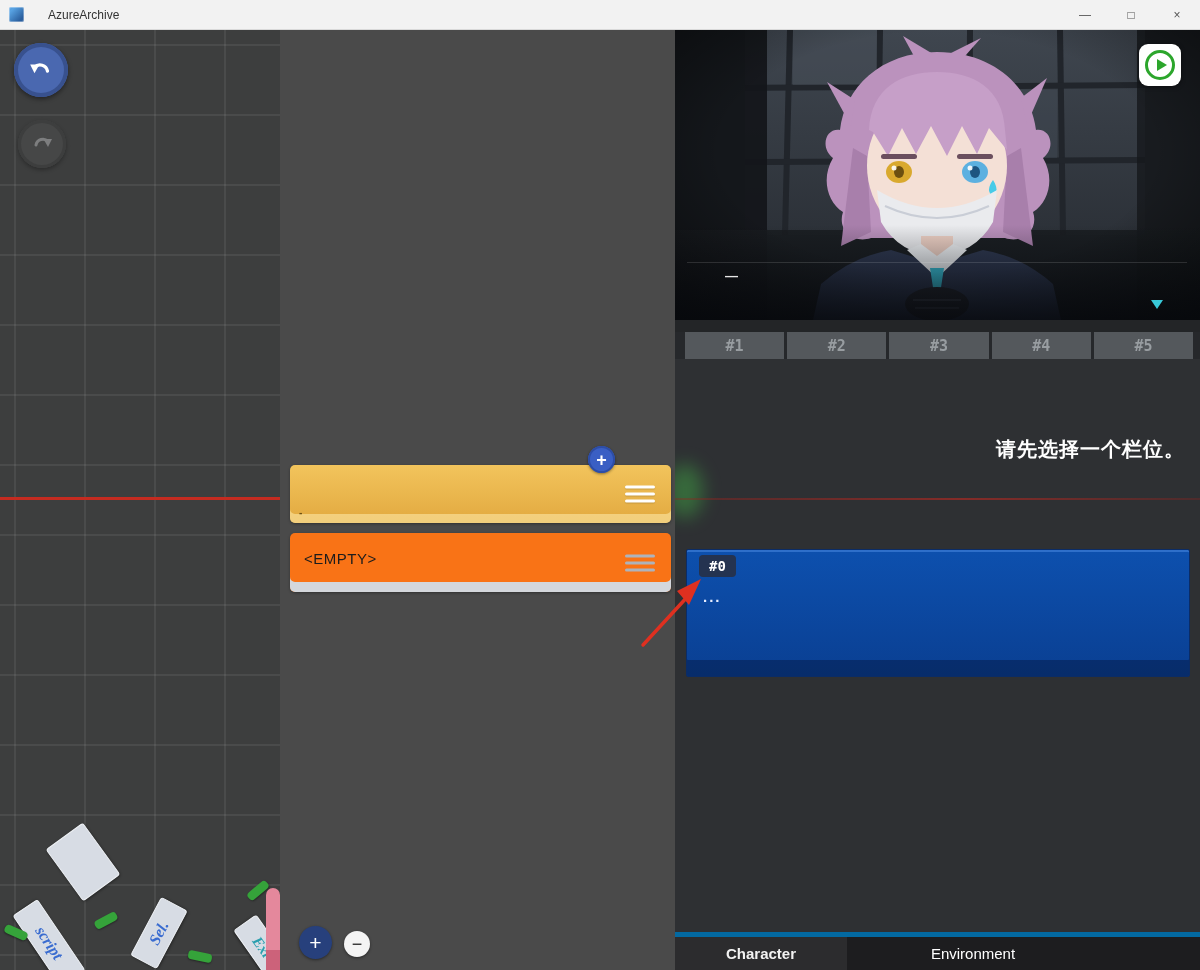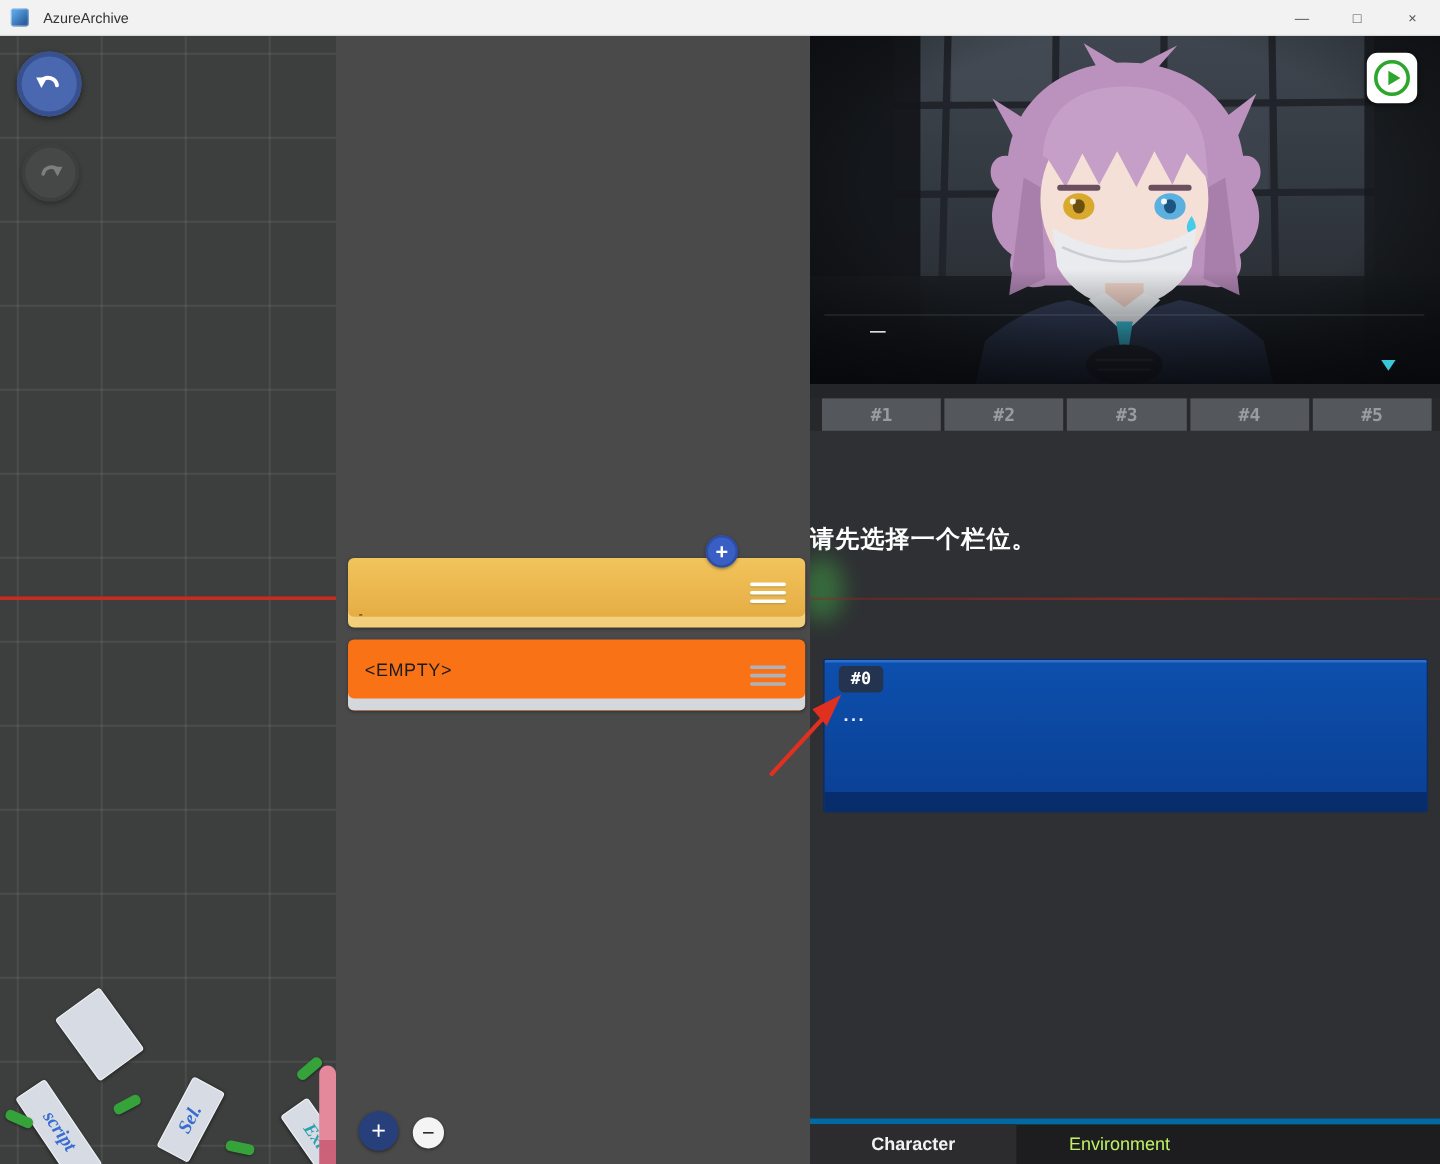--- a/index.html
+++ b/index.html
@@ -4,21 +4,21 @@
 <style>
   * { box-sizing: border-box; margin: 0; padding: 0; }
   html,body { width:1200px; height:970px; overflow:hidden; }
   body { position:relative; background:#2e3033; font-family:"Liberation Sans", sans-serif; }
 
   
   .titlebar { position:absolute; top:0; left:0; width:1200px; height:30px; background:#f2f2f2;
               border-bottom:1px solid #d9d9d9; display:flex; align-items:center; z-index:40; }
   .app-icon { width:15px; height:15px; margin-left:9px; border-radius:2px;
               background:linear-gradient(135deg,#58a2e2 20%,#2b5f9e 80%); box-shadow:inset 0 0 0 1px rgba(255,255,255,.35); }
-  .window-title { margin-left:12px; font-size:12px; color:#333; }
+  .window-title { margin-left:24px; font-size:12px; color:#333; }
   .win-controls { margin-left:auto; display:flex; height:100%; }
   .win-btn { width:46px; height:100%; display:flex; align-items:center; justify-content:center;
              font-size:12px; color:#555; cursor:default; }
 
   
   .left-panel { position:absolute; top:30px; left:0; width:280px; height:940px;
                 background-color:#3d3e3e;
                 background-image:linear-gradient(rgba(255,255,255,0.065) 2px, transparent 2px),
                                  linear-gradient(90deg, rgba(255,255,255,0.065) 2px, transparent 2px);
                 background-size:70px 70px; background-position:14px 14px; overflow:hidden; }
@@ -89,41 +89,41 @@
   .dialogue-sep  { position:absolute; left:12px; top:232px; width:500px; height:1px; background:rgba(255,255,255,.13); }
   .dialogue-dash { position:absolute; left:50px; top:238px; color:#e6e6e6; font-size:13px; font-weight:bold; }
   .next-tri { position:absolute; left:476px; top:270px; width:0; height:0;
               border-top:9px solid #38c8d8; border-left:6px solid transparent; border-right:6px solid transparent; }
 
   .slot-tabs-band { position:absolute; top:302px; left:0; width:525px; height:27px; background:#26282b; }
   .slot-tabs { position:absolute; top:302px; left:10px; width:508px; height:27px; display:flex; gap:3px; }
   .slot-tab { flex:1; background:#54585c; color:#989da1; font-family:"DejaVu Sans Mono", monospace;
               font-weight:bold; font-size:15px; display:flex; align-items:center; justify-content:center; }
 
-  .hint { position:absolute; top:406px; left:0; width:510px; text-align:left; color:#fff;
+  .hint { position:absolute; top:406px; left:0; width:510px; text-align:right; color:#fff;
           font-size:20px; font-weight:bold; letter-spacing:1px; }
 
   .red-line-right { position:absolute; top:468px; left:0; width:525px; height:2px;
                     background:linear-gradient(90deg, rgba(150,32,28,.35), rgba(190,40,32,.6) 55%, rgba(150,32,28,.3)); }
   .green-smudge { position:absolute; left:-8px; top:434px; width:36px; height:54px; background:#3f9b43;
                   border-radius:50%; filter:blur(9px); opacity:.55; }
 
   .slot-block { position:absolute; left:11px; top:519px; width:504px; height:128px; border-radius:2px;
                 background:linear-gradient(#0d50ae,#0a3f92); border:1px solid #0b2c66;
                 box-shadow:inset 0 2px 0 rgba(110,170,255,.35), inset 0 -16px 0 rgba(4,22,60,.45); }
   .slot-tag { position:absolute; left:12px; top:5px; background:#243350; color:#fff; border-radius:4px;
               padding:3px 10px; font-family:"DejaVu Sans Mono", monospace; font-weight:bold; font-size:14px; }
   .slot-ellipsis { position:absolute; left:16px; top:38px; color:#e8eeff; font-size:15px;
                    font-weight:bold; letter-spacing:2px; }
 
   .bottom-bar { position:absolute; bottom:0; left:0; width:525px; height:38px; background:#1d1d1f;
                 display:flex; border-top:5px solid #0369a1; }
   .bottom-tab { width:172px; height:100%; display:flex; align-items:center; justify-content:center; font-size:15px; }
   .bottom-tab.active   { background:#2c2c2e; color:#f2f2f2; font-weight:bold; }
-  .bottom-tab.inactive { color:#bef264; }
+  .bottom-tab.inactive { color:#ffffff;margin-left:40px; }
 
   
   .arrow-overlay { position:absolute; left:615px; top:555px; width:130px; height:110px; z-index:60; pointer-events:none; }
 </style>
 </head>
 <body>
 
 <div class="titlebar">
   <div class="app-icon"></div>
   <span class="window-title">AzureArchive</span>

